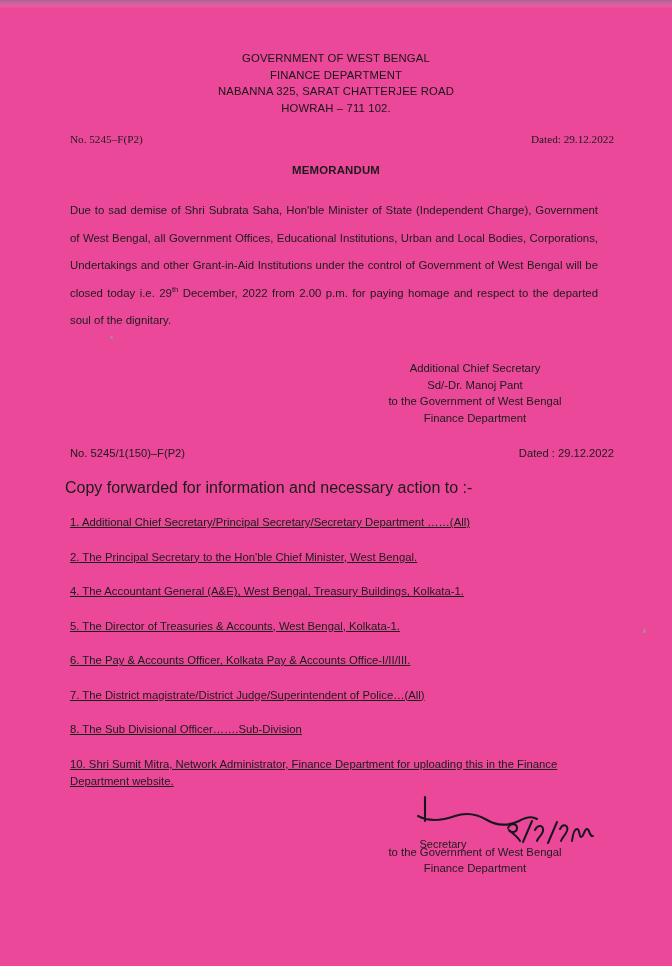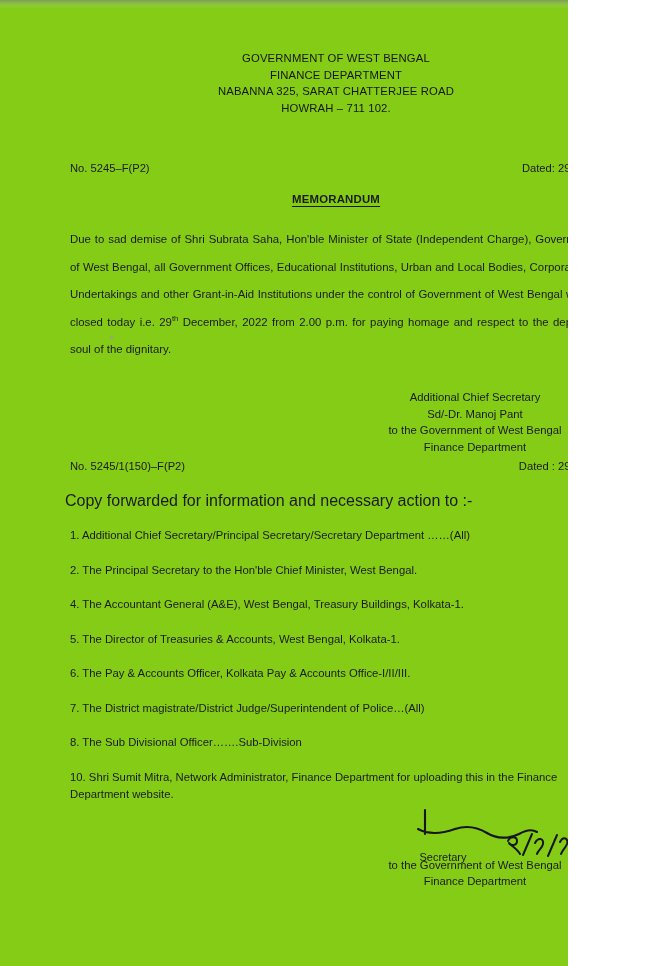--- a/index.html
+++ b/index.html
@@ -6,23 +6,23 @@
     margin: 0;
     padding: 0;
     background: #ffffff;
   }
   body {
     font-family: "Liberation Sans", sans-serif;
     color: #1b1b1b;
   }
   #page {
     position: relative;
-    width: 568px;
+    width: 672px;
     height: 966px;
-    background: #84cc16;
+    background: #ec4899;
     overflow: hidden;
   }
   
   .scan-top-shadow {
     position: absolute;
     top: 0; left: 0;
     width: 672px;
     height: 9px;
     background: linear-gradient(to bottom,
         rgba(118,120,140,0.55) 0%,
@@ -56,28 +56,27 @@
   }
 
   
   .ref-row {
     display: flex;
     justify-content: space-between;
     align-items: baseline;
     font-size: 11.2px;
     padding: 0 58px 0 70px;
   }
-  .ref-row.first { margin-top: 46px; }
+  .ref-row.first { margin-top: 17px; font-family: Liberation Serif, serif; }
   .ref-row.second { margin-top: 0; }
 
   .memo-title {
     text-align: center;
     font-size: 11.4px;
     font-weight: bold;
-    text-decoration: underline;
     text-underline-offset: 2.5px;
     margin-top: 19px;
     letter-spacing: .2px;
   }
 
   
   .body-para {
     margin: 21px 74px 0 70px;
     font-size: 11.4px;
     line-height: 27.5px;
@@ -107,20 +106,21 @@
   }
   .dist-list {
     margin: 0;
     padding: 0;
     list-style: none;
   }
   .dist-item {
     margin: 17px 70px 0 70px;
     font-size: 11.3px;
     line-height: 17.5px;
+    text-decoration: underline;
   }
   .dist-item.wrap { margin-right: 74px; }
 
   
   .final-sign-wrap {
     position: relative;
     margin-top: 14px;
     height: 74px;
   }
   .sign-scribble {
@@ -181,21 +181,21 @@
 
     <p class="body-para"><span>Due to sad demise of Shri Subrata Saha, Hon'ble Minister of State (Independent Charge), Government of West Bengal, all Government Offices, Educational Institutions, Urban and Local Bodies, Corporations, Undertakings and other Grant-in-Aid Institutions under the control of Government of West Bengal will be closed today i.e. 29</span><sup>th</sup><span> December, 2022 from 2.00 p.m. for paying homage and respect to the departed soul of the dignitary.</span></p>
 
     <div class="sign-block first">
       <div>Additional Chief Secretary</div>
       <div>Sd/-Dr. Manoj Pant</div>
       <div>to the Government of West Bengal</div>
       <div>Finance Department</div>
     </div>
 
-    <div class="ref-row second" style="margin-top:4px;">
+    <div class="ref-row second" style="margin-top:20px;">
       <span>No. 5245/1(150)–F(P2)</span>
       <span>Dated : 29.12.2022</span>
     </div>
 
     <div class="forward-line">Copy forwarded for information and necessary action to :-</div>
 
     <ul class="dist-list">
       <li class="dist-item">1. Additional Chief Secretary/Principal Secretary/Secretary Department ……(All)</li>
       <li class="dist-item">2. The Principal Secretary to the Hon'ble Chief Minister, West Bengal.</li>
       <li class="dist-item">4. The Accountant General (A&amp;E), West Bengal, Treasury Buildings, Kolkata-1.</li>

